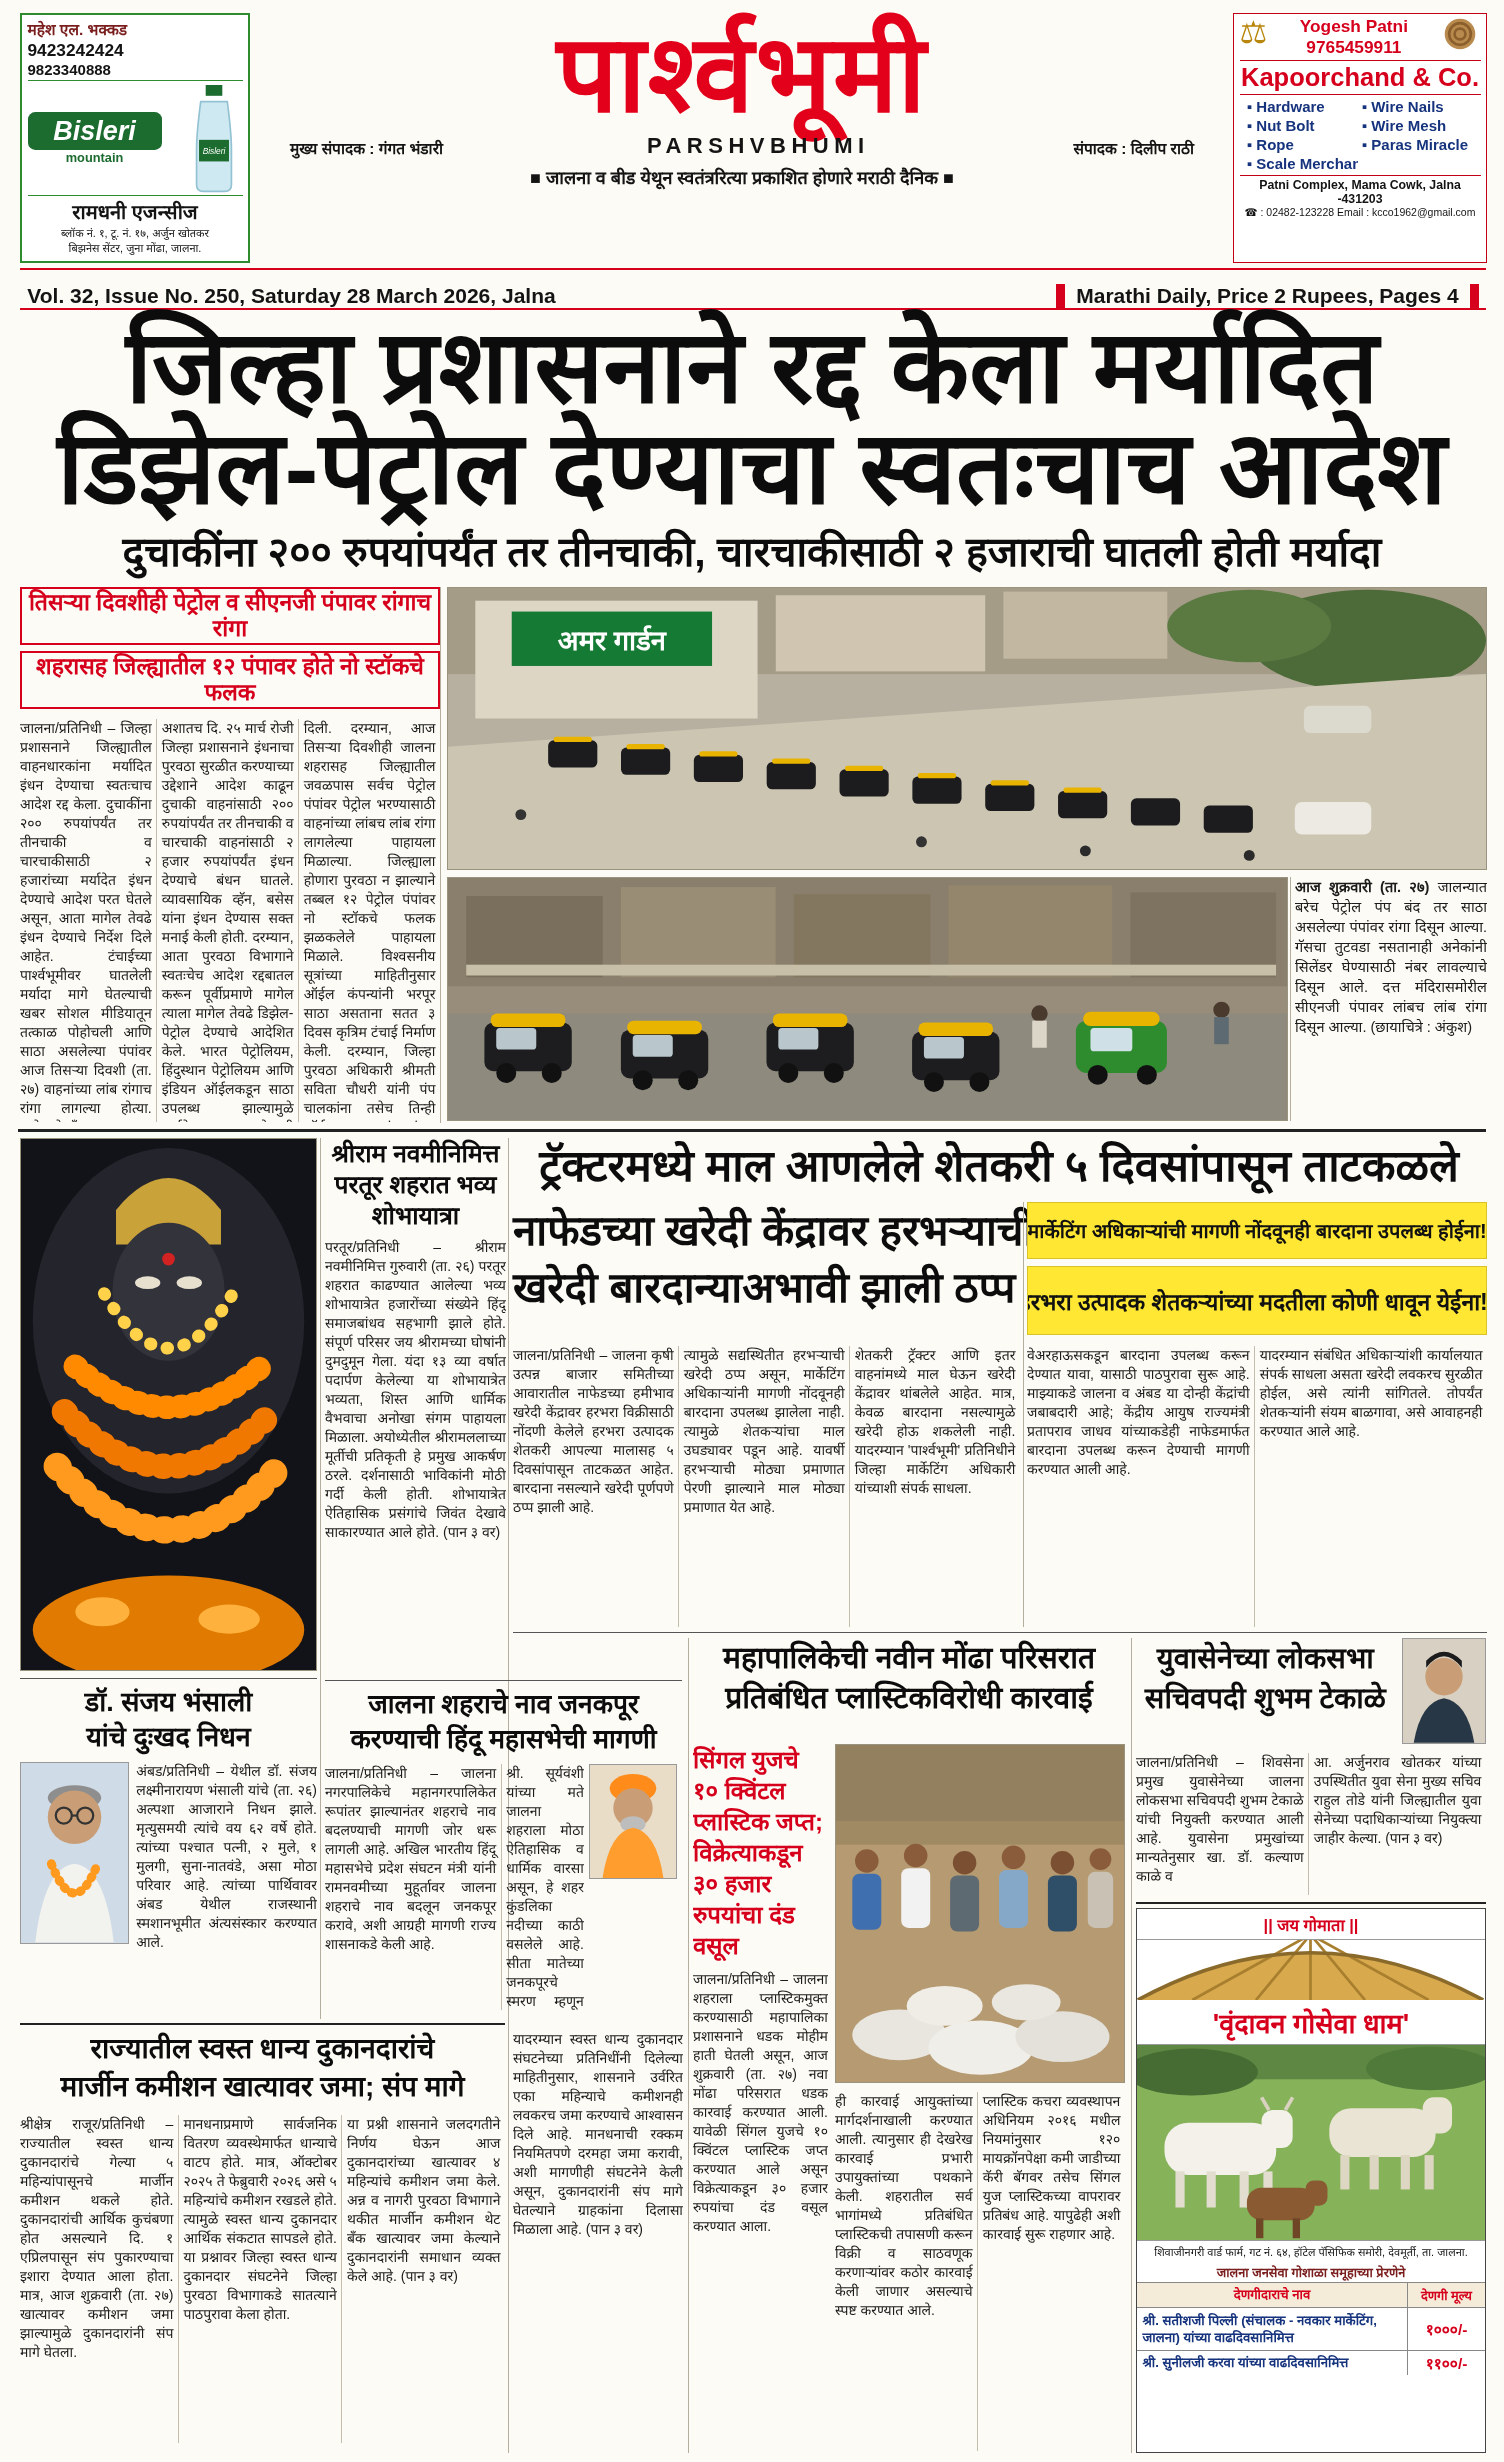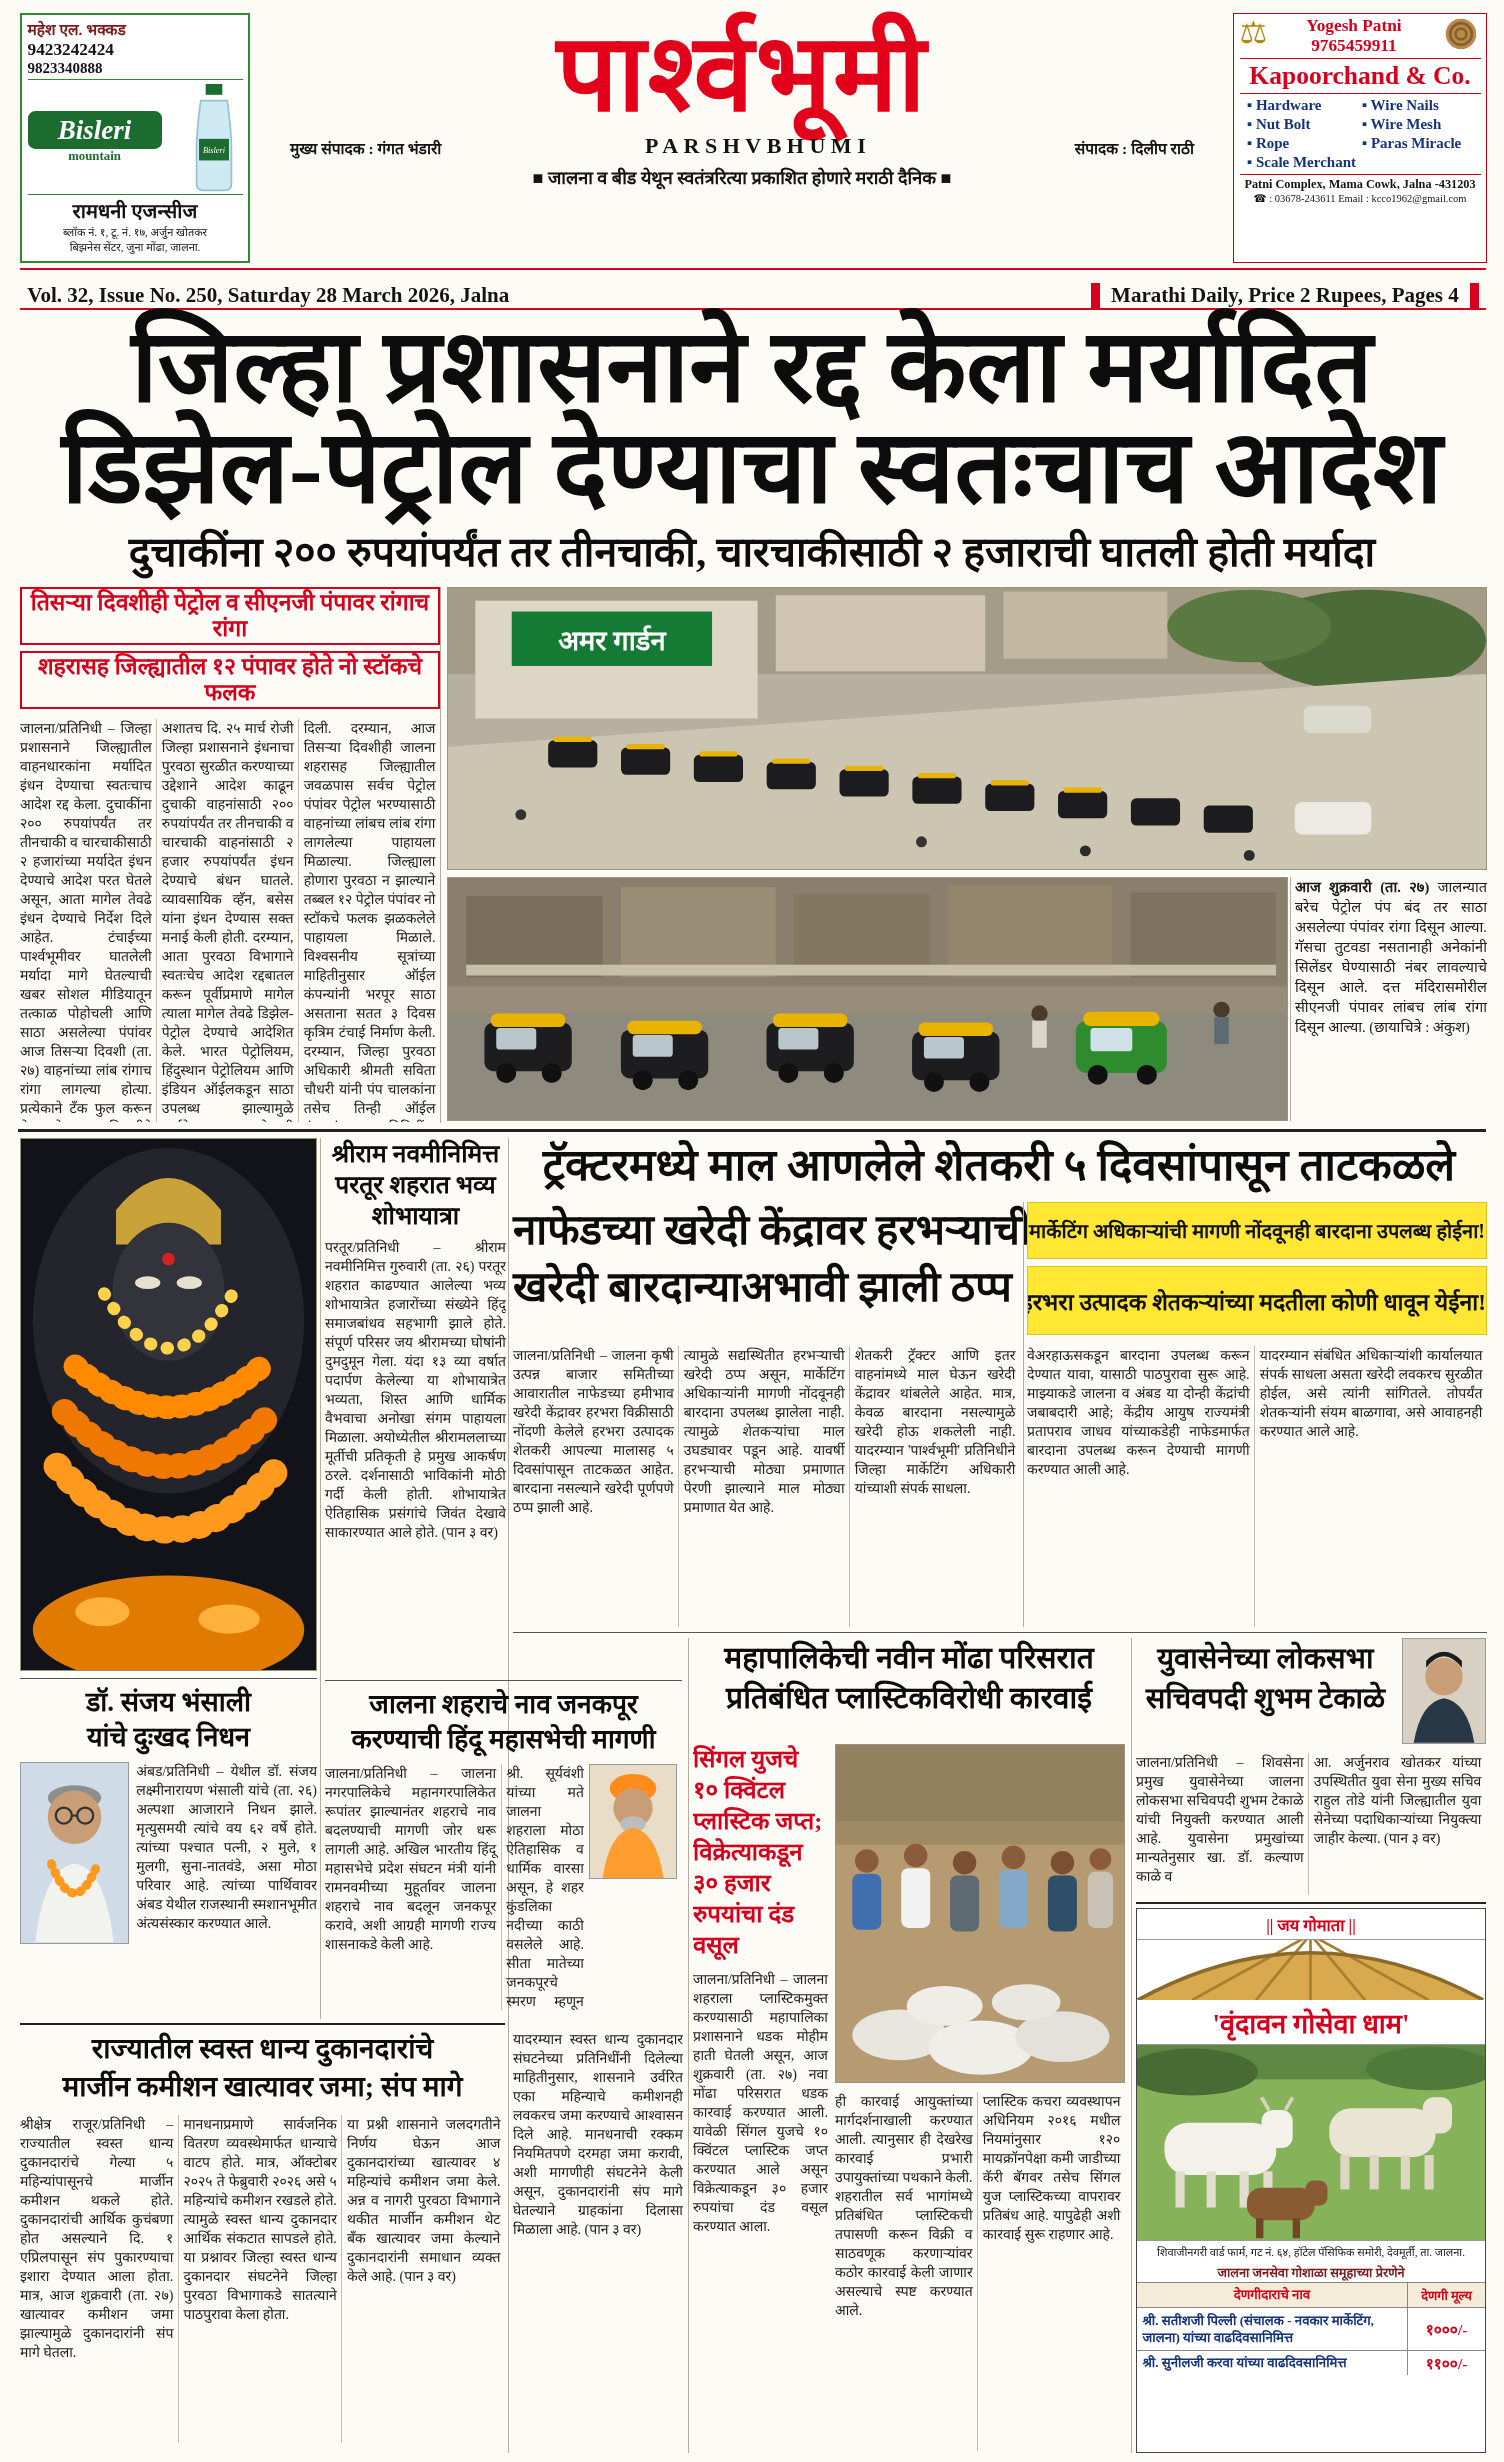--- a/index.html
+++ b/index.html
@@ -1,18 +1,18 @@
 <!DOCTYPE html>
 <html style="font-size:14.6px"><head>
 <meta charset="utf-8">
 <style>
   *{margin:0;padding:0;box-sizing:border-box}
   html,body{background:#8a8a8a}
   .page{position:relative;width:1505px;height:2462px;background:#fcfbf5;color:#141414;
-        font-family:Liberation Serif, serif;margin:0 auto;overflow:hidden}
+        font-family:Liberation Sans, sans-serif;margin:0 auto;overflow:hidden}
   .abs{position:absolute}
   .bd{font-weight:bold}
   .body15{font-size:14px;line-height:19px;text-align:justify;overflow:hidden;color:#1b1b1b}
   .colset{display:flex;overflow:hidden}
   .colset>div{flex:1;padding:0 4.6px;overflow:hidden}
   .colset>div+div{border-left:0.9px solid #c4bdae}
   .colset>div:first-child{padding-left:0}
   .hl{font-weight:800;color:#0c0c0c;text-align:center}
   .vrule{position:absolute;width:0.9px;background:#b5ae9f}
   .hrule{position:absolute;background:#222}
@@ -87,21 +87,21 @@
     <div class="items2">
       <span class="item">Hardware</span>
       <span class="item">Wire Nails</span>
       <span class="item">Nut Bolt</span>
       <span class="item">Wire Mesh</span>
       <span class="item">Rope</span>
       <span class="item">Paras Miracle</span>
       <span class="item">Scale Merchant</span>
     </div>
     <div style="font-size:12.3px;font-weight:bold;text-align:center;border-top:0.9px solid #c40016;margin-top:1.8px;padding-top:1.8px">Patni Complex, Mama Cowk, Jalna -431203</div>
-    <div style="font-size:10.5px;text-align:center">☎ : 03678-243611 Email : kcco1962@gmail.com</div>
+    <div style="font-size:10.5px;text-align:center">☎ : 02482-123228 Email : kcco1962@gmail.com</div>
   </div>
 
   <div class="abs" style="left:20px;top:268px;width:1466px;height:42px;border-top:2.7px solid #d6001c;border-bottom:2.7px solid #d6001c;
               display:flex;align-items:flex-end;justify-content:space-between;padding:0 7.3px">
     <span style="font-size:21px;font-weight:bold">Vol. 32, Issue No. 250, Saturday 28 March 2026, Jalna</span>
     <span style="font-size:21px;font-weight:bold;border-left:9px solid #d6001c;border-right:9px solid #d6001c;padding:0 11px">Marathi Daily, Price 2 Rupees, Pages 4</span>
   </div>
 
   <div class="abs hl" style="left:18px;top:317px;width:1468px;height:206px">
     <div style="font-size:102px;line-height:100px;white-space:nowrap">जिल्हा प्रशासनाने रद्द केला मर्यादित</div>

